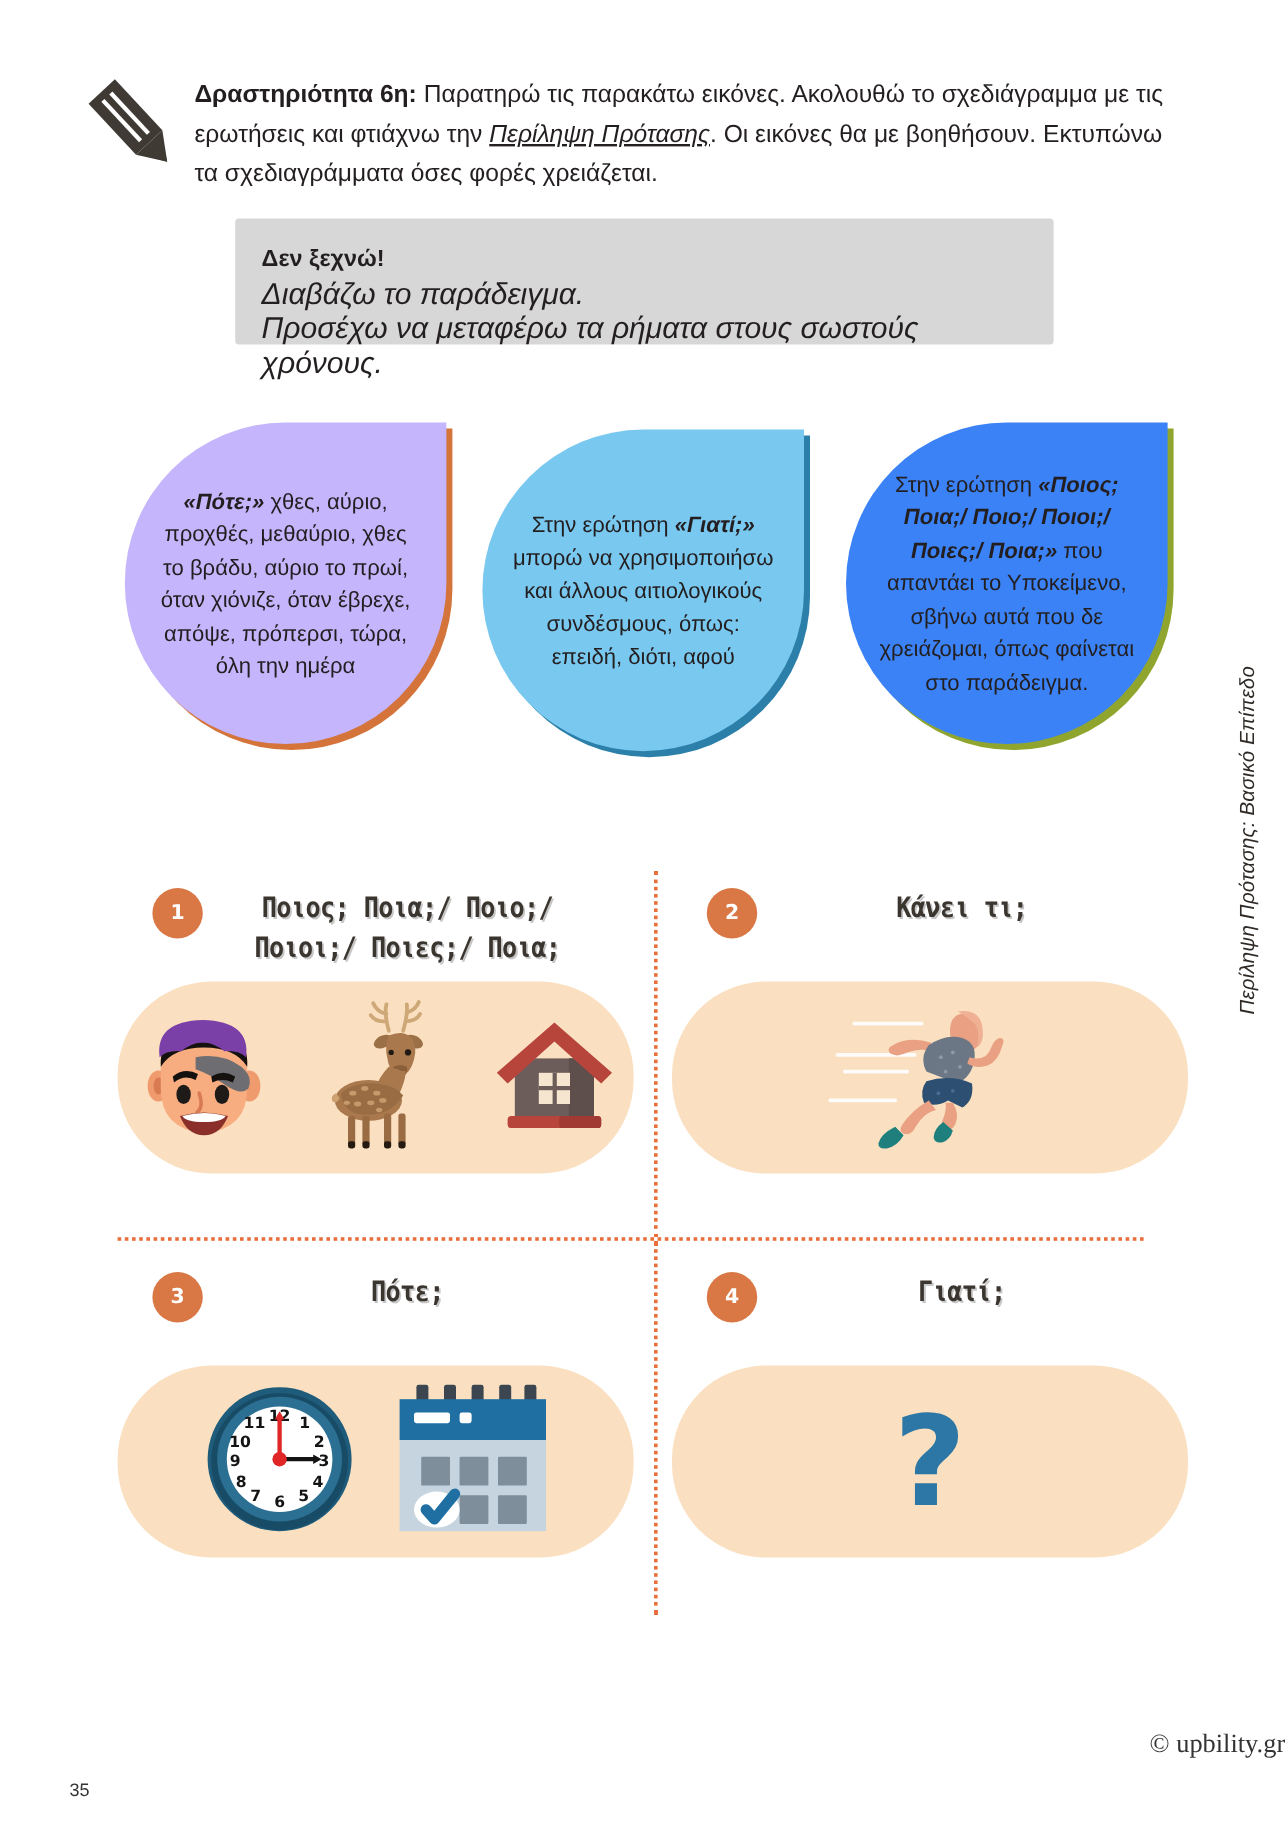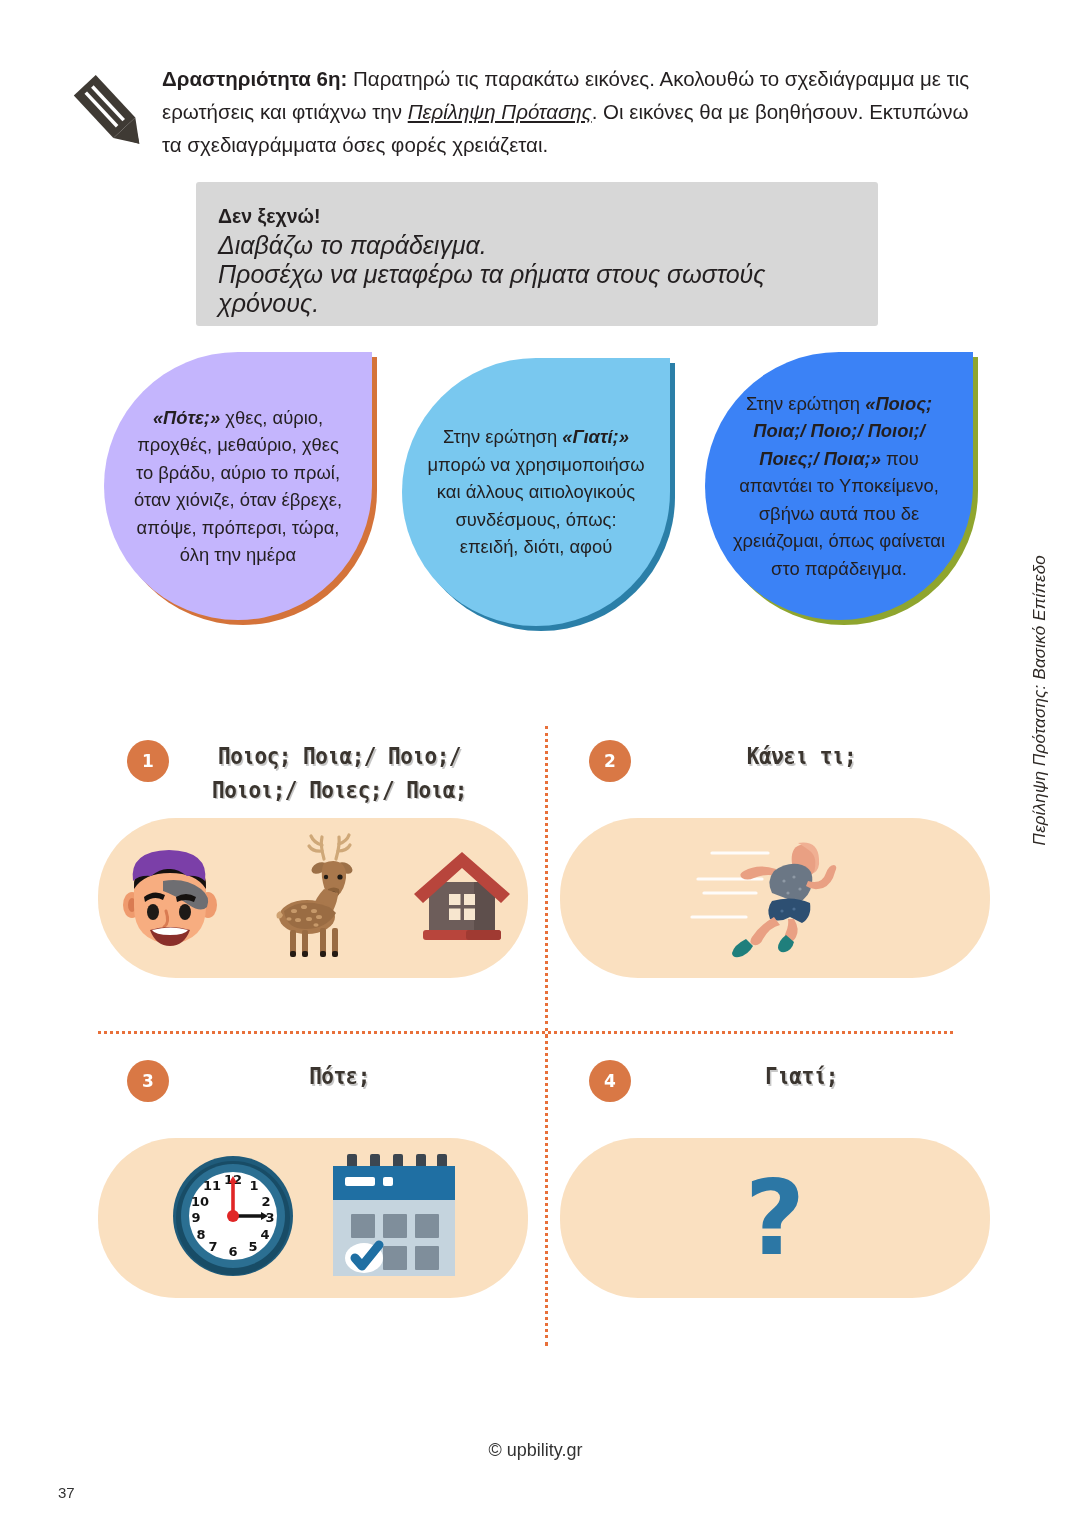--- a/index.html
+++ b/index.html
@@ -17,21 +17,21 @@
     color: #2f2a26;
   }
 
   
   .instruction-row {
     position: absolute;
     left: 0;
     top: 52px;
     width: 1010px;
     display: flex;
-    align-items: flex-end;
+    align-items: center;
   }
   .pencil-wrap {
     width: 100px;
     min-width: 100px;
     height: 90px;
     position: relative;
     margin-left: 62px;
   }
   .pencil-wrap svg { display: block; }
   .instruction-text {
@@ -47,21 +47,21 @@
     font-style: italic;
     font-weight: normal;
   }
 
   
   .reminder-box {
     position: absolute;
     left: 196px;
     top: 182px;
     width: 682px;
-    height: 144px;
+    height: 105px;
     background: #d7d7d7;
     border-radius: 3px;
     box-sizing: border-box;
     padding: 20px 22px 0 22px;
   }
   .reminder-title {
     font-weight: bold;
     font-size: 19.5px;
     line-height: 29px;
     color: #231f20;
@@ -229,23 +229,24 @@
     line-height: 1;
     color: #2c77a5;
   }
 
   
   .credit {
     position: absolute;
     left: 0;
     top: 1440px;
     width: 1071px;
-    text-align: center;
-    font-size: 18px;
+    text-align: right;
+    font-size: 22px;
     color: #333;
+    font-family: Liberation Serif, serif;
   }
   .page-num {
     position: absolute;
     left: 58px;
     top: 1484px;
     font-size: 15px;
     color: #333;
   }
 </style>
 </head>
@@ -552,13 +553,13 @@
     <div class="card">
       <div class="card-inner">
         <span class="qmark">?</span>
       </div>
     </div>
   </div>
 
 </div>
 
 <div class="credit">© upbility.gr</div>
-<div class="page-num">37</div>
+<div class="page-num">35</div>
 
 </body></html>

